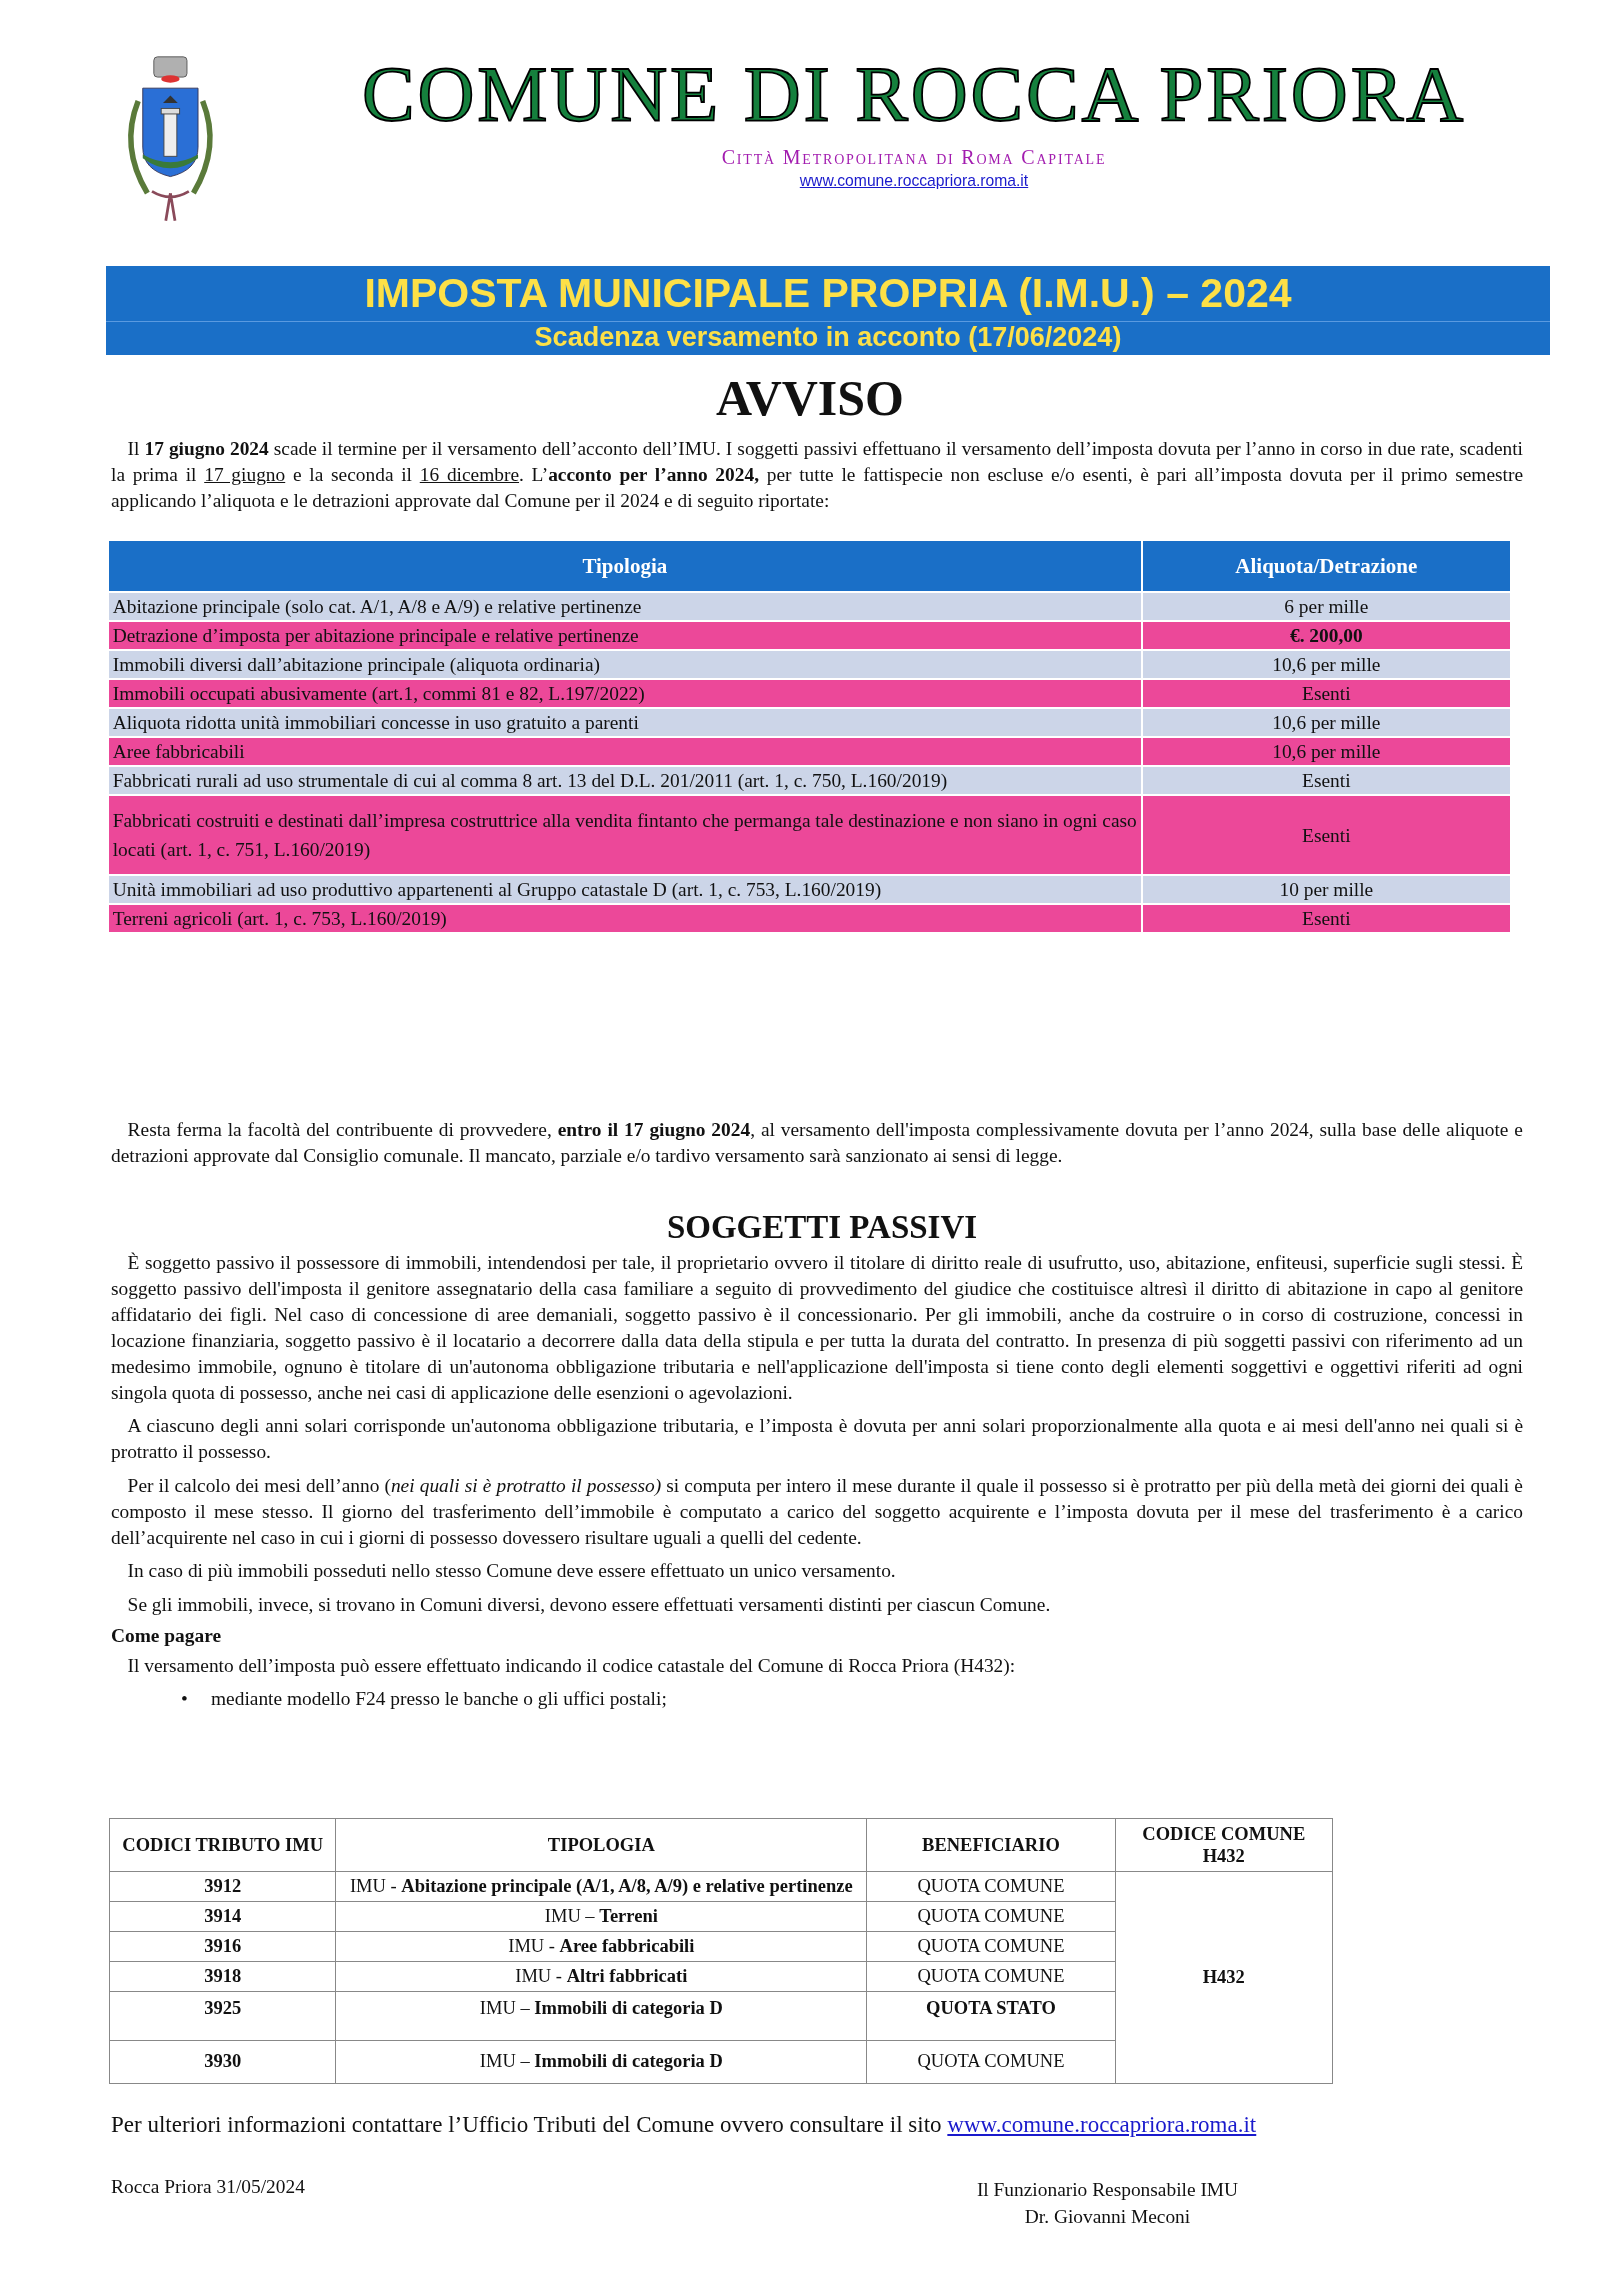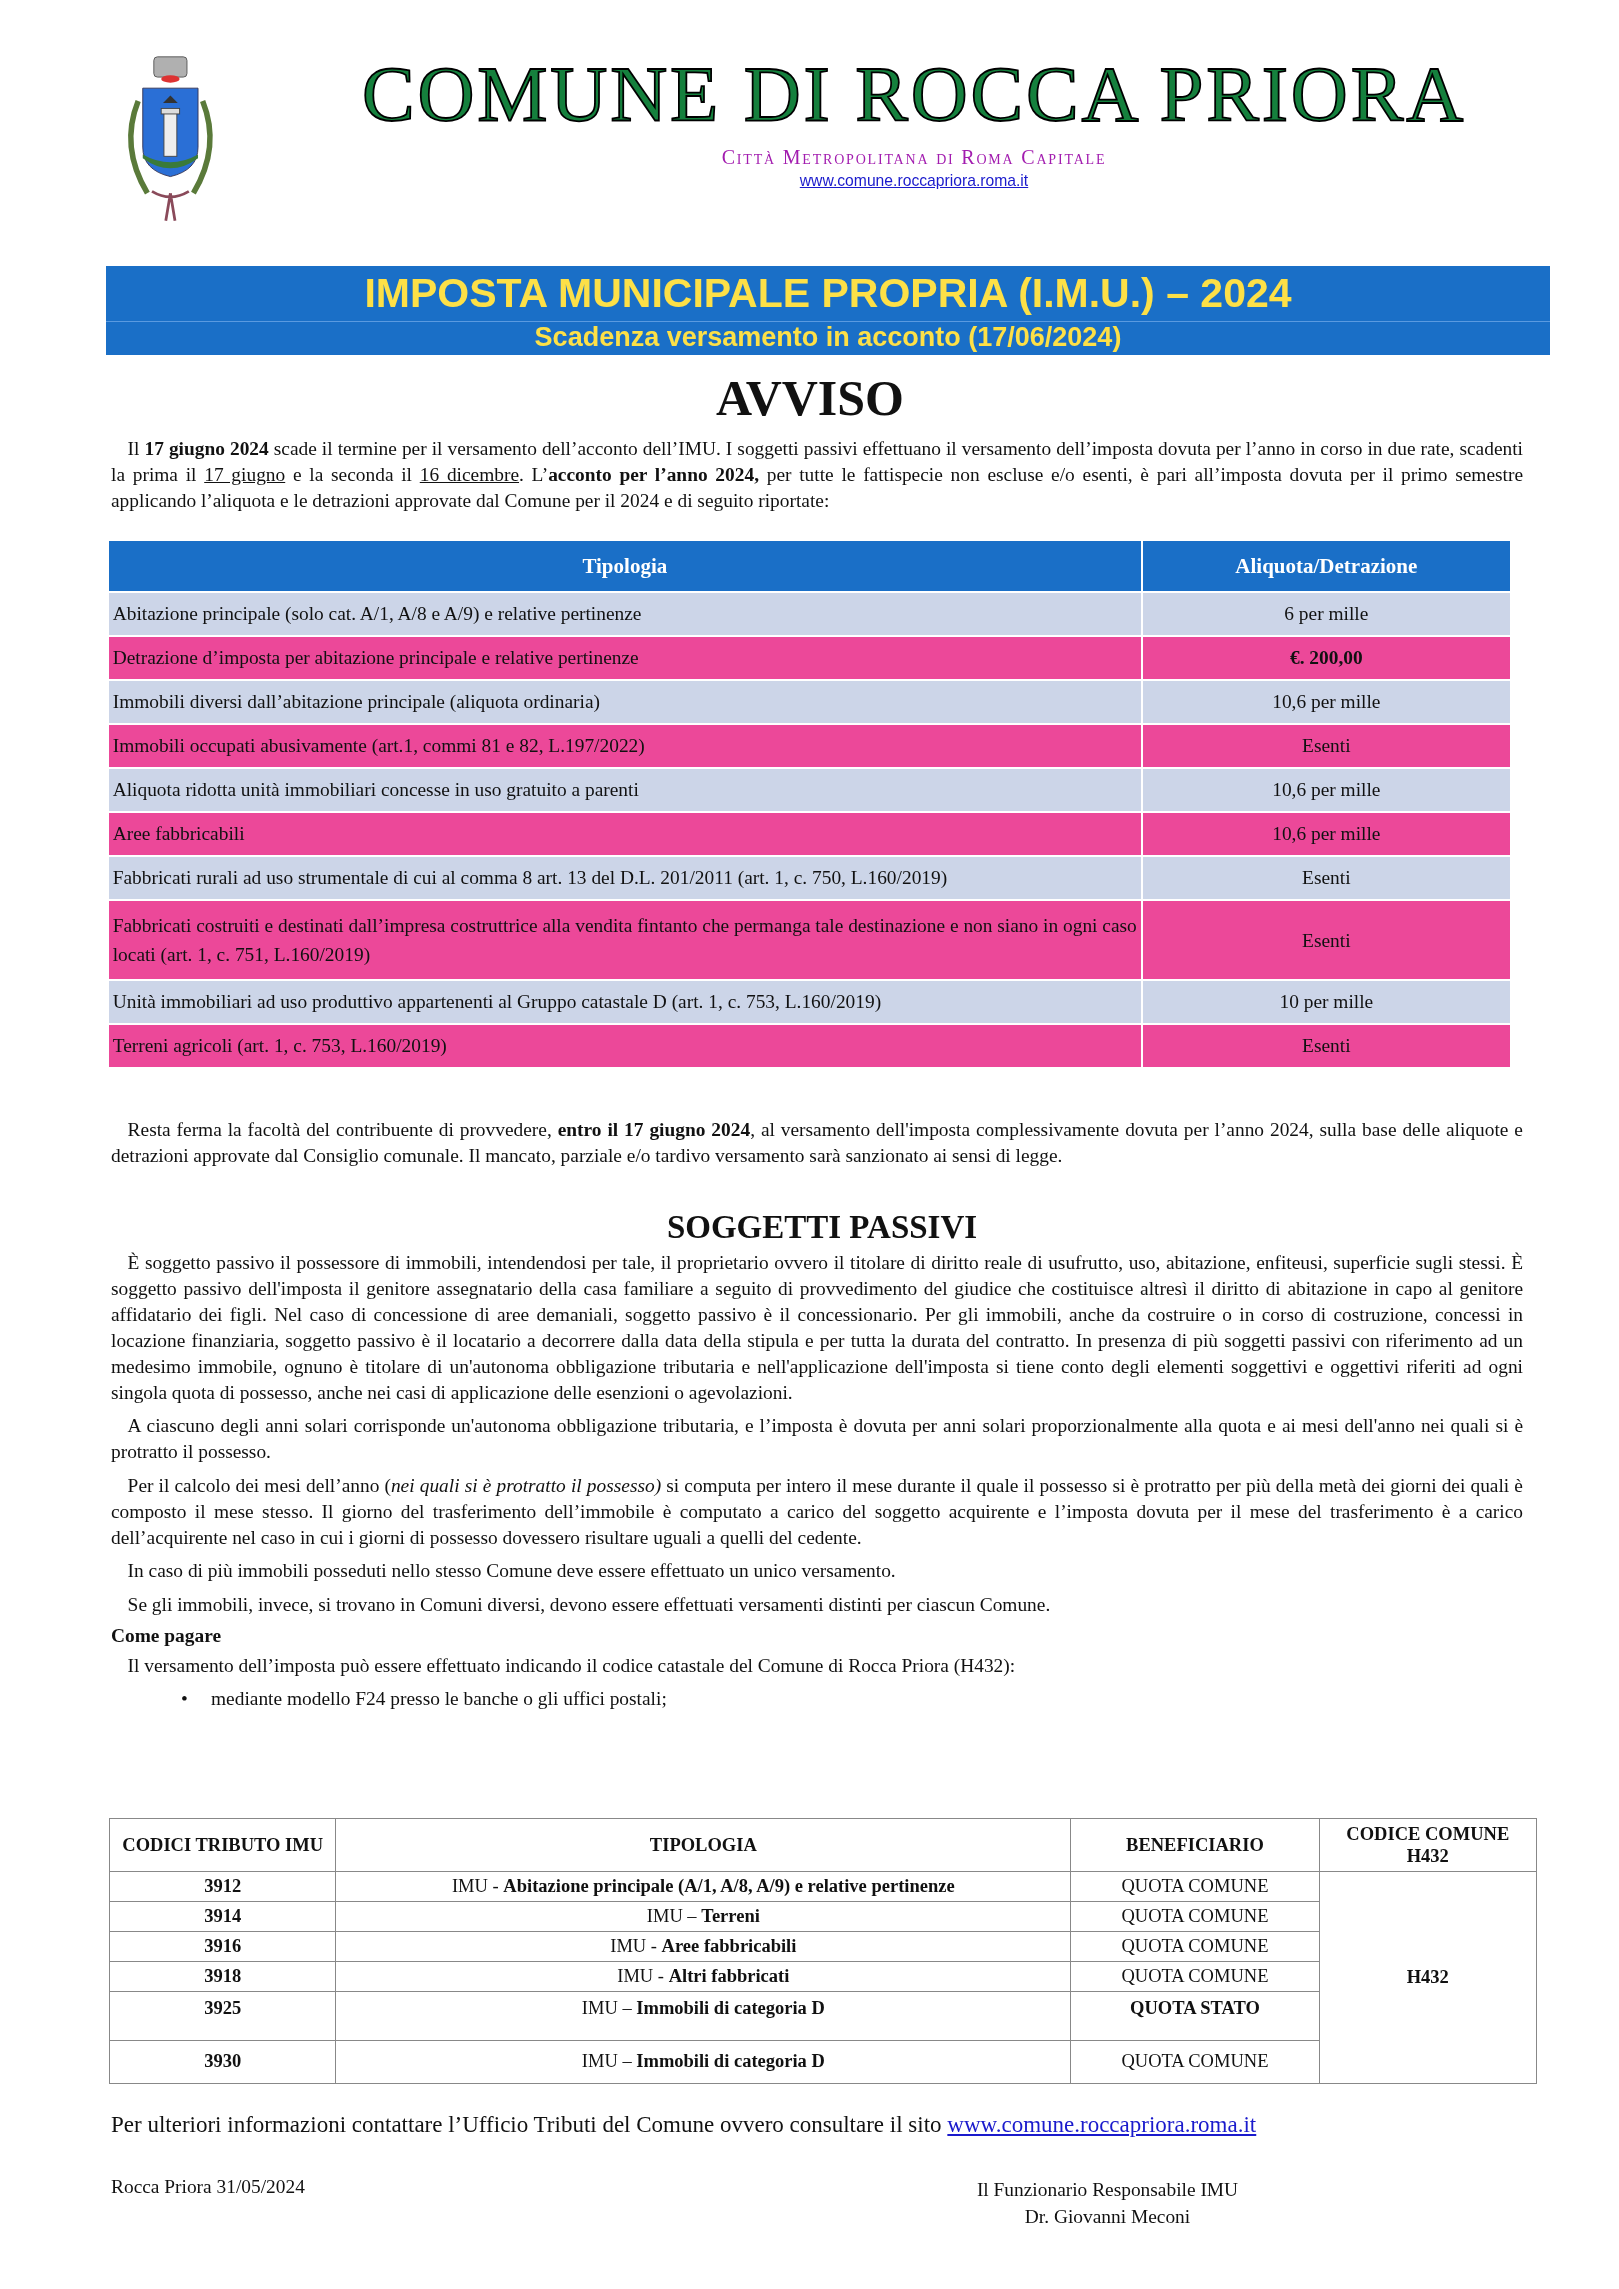--- a/index.html
+++ b/index.html
@@ -9,28 +9,28 @@
   .hdr-sub { position:absolute; left:277px; top:146px; width:1274px; text-align:center; font-size:20px; letter-spacing:1.8px; font-variant:small-caps; color:#a21caf; }
   .hdr-link { position:absolute; left:277px; top:172px; width:1274px; text-align:center; font-family:"Liberation Sans", sans-serif; font-size:15.7px; color:#1a1acc; text-decoration:underline; }
   .banner { position:absolute; left:106px; top:266px; width:1444px; height:89px; background:#1a6fc7; color:#fde047; font-family:"Liberation Sans", sans-serif; font-weight:bold; text-align:center; }
   .banner .b1 { font-size:41px; line-height:55px; border-bottom:0.9px solid #5a9ae0; }
   .banner .b2 { font-size:27px; line-height:31px; }
   .avviso { position:absolute; left:0; top:369px; width:1620px; text-align:center; font-size:50px; font-weight:bold; }
   .para { position:absolute; left:111px; width:1412px; font-size:19.4px; line-height:26px; text-align:justify; }
   .para p { margin:0 0 7.4px 0; text-indent:16.6px; }
   .rates { position:absolute; left:109px; top:539px; width:1401px; border-collapse:separate; border-spacing:0 2.8px; font-size:19.4px; }
   .rates th { background:#1a6fc7; color:#fff; height:48px; font-weight:bold; font-size:21px; }
-  .rates td { height:42px; padding:0 3.7px; }
+  .rates td { height:27px; padding:0 3.7px; }
   .rates tr.odd td { background:#ccd5e8; }
   .rates tr.even td { background:#ec4899; }
   .rates td.val { text-align:center; width:360px; border-left:2.8px solid #fff; }
   .rates th.val { border-left:2.8px solid #fff; }
   .rates tr.tall td { height:78px; line-height:29px; }
   .sect { position:absolute; left:0; width:1620px; text-align:center; font-size:33px; font-weight:bold;padding-left:12px; }
-  .codes { position:absolute; left:109px; top:1818px; width:1428px; border-collapse:collapse; font-size:18.5px; }
+  .codes { position:absolute; left:109px; top:1818px; width:1224px; border-collapse:collapse; font-size:18.5px; }
   .codes th, .codes td { border:0.9px solid #888; text-align:center; padding:0 3.7px; }
   .codes th { font-weight:bold; height:52px; line-height:22px; }
   .codes td { height:29px; border-top:1.8px solid #333; }
   .codes td.code { font-weight:bold; width:218px; }
   .codes tr.tall td { height:42px; }
   .footer-info { position:absolute; left:111px; top:2112px; font-size:23px; }
   .footer-info a { color:#1a1acc; text-decoration:underline; }
   .sign-left { position:absolute; left:111px; top:2176px; font-size:19.4px; }
   .sign-right { position:absolute; left:923px; top:2176px; width:369px; text-align:center; font-size:19.4px; line-height:27px; }
 </style>

